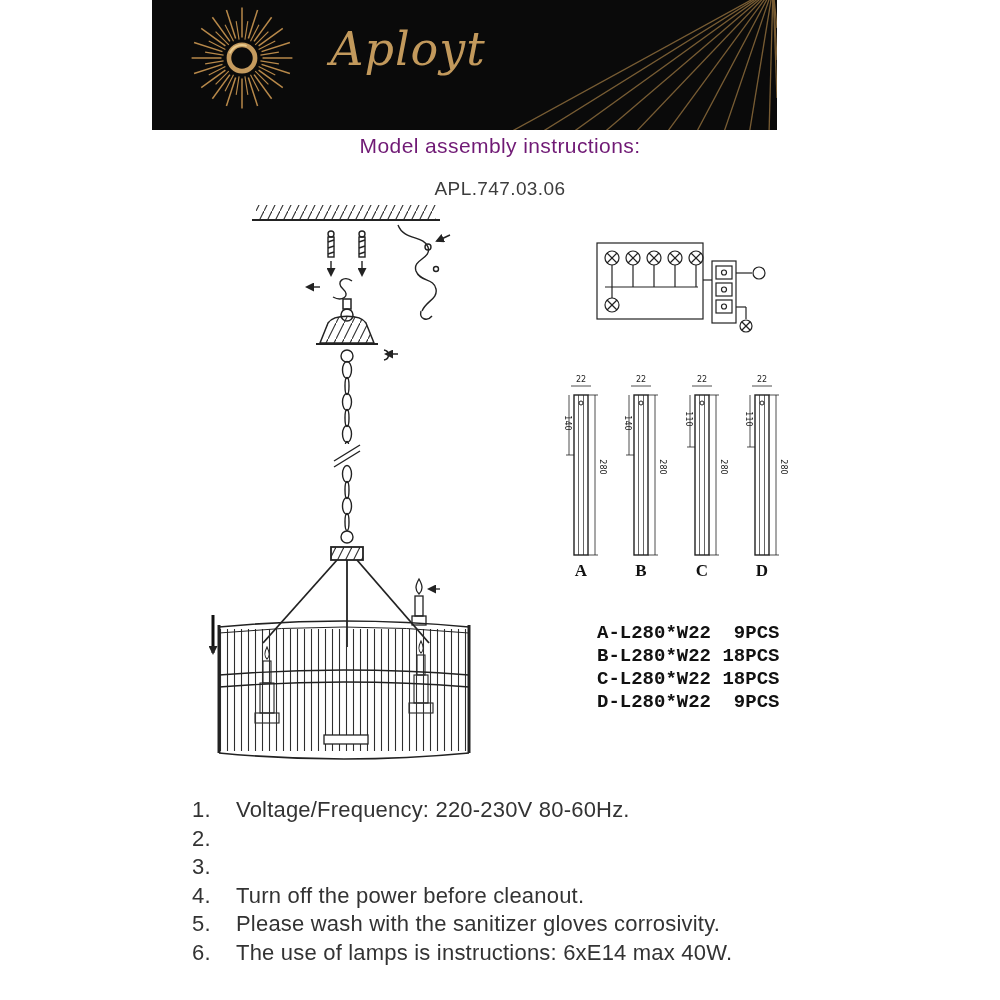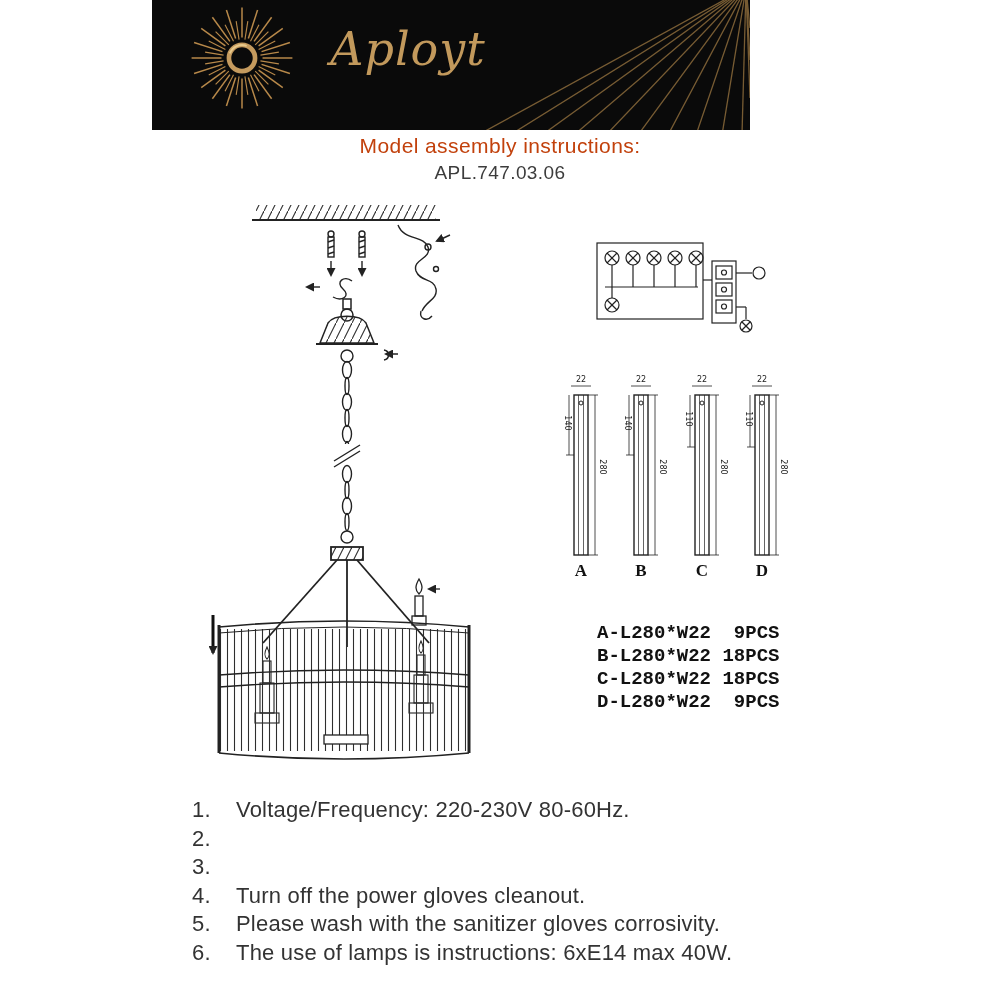--- a/index.html
+++ b/index.html
@@ -3,36 +3,36 @@
 <meta charset="utf-8">
 <style>
   html,body{margin:0;padding:0;}
   body{
     width:1000px;height:1000px;background:#ffffff;position:relative;overflow:hidden;
     font-family:"Liberation Sans",sans-serif;color:#2e2e2e;
   }
   
   .header{
     position:absolute;left:152px;top:0;width:598px;height:130px;
-    background:#0a0a0a;overflow:hidden;
+    background:#0a0a0a;overflow:hidden;padding-left:27px;
   }
   .logo{position:absolute;left:34px;top:2px;width:112px;height:112px;}
   .brand{
     position:absolute;left:166px;top:22px;width:180px;text-align:center;
     font-family:"DejaVu Serif","Liberation Serif",serif;font-style:italic;font-weight:500;
     font-size:46px;color:#c2995c;letter-spacing:1px;
   }
   .rays{position:absolute;right:0;top:0;width:272px;height:130px;}
   
   .title-block{position:absolute;left:0;top:134px;width:1000px;text-align:center;}
   .title-block h1{
-    margin:0;font-size:21px;font-weight:400;color:#c2410c;letter-spacing:.4px;
+    margin:0;font-size:21px;font-weight:400;color:#701a75;letter-spacing:.4px;
   }
   .title-block .model{
-    margin-top:4px;font-size:19px;color:#3c3c3c;letter-spacing:.4px;
+    margin-top:20px;font-size:19px;color:#3c3c3c;letter-spacing:.4px;
   }
   
   .diagram{position:absolute;left:0;top:195px;width:1000px;height:600px;}
   .dimText{font-family:"DejaVu Sans",sans-serif;font-size:8px;fill:#222;}
   .pieceLabel{font-family:"Liberation Serif",serif;font-size:17px;font-weight:bold;fill:#111;}
   .partsText{font-family:"Liberation Mono",monospace;font-size:19px;font-weight:700;fill:#111;white-space:pre;}
   
   .instructions{
     position:absolute;left:192px;top:796px;width:780px;margin:0;padding:0;list-style:none;
   }
@@ -362,21 +362,21 @@
     <span class="txt">Voltage/Frequency: 220-230V 80-60Hz.</span>
   </li>
   <li>
     <span class="num">2.</span>
   </li>
   <li>
     <span class="num">3.</span>
   </li>
   <li>
     <span class="num">4.</span>
-    <span class="txt">Turn off the power gloves cleanout.</span>
+    <span class="txt">Turn off the power before cleanout.</span>
   </li>
   <li>
     <span class="num">5.</span>
     <span class="txt">Please wash with the sanitizer gloves corrosivity.</span>
   </li>
   <li>
     <span class="num">6.</span>
     <span class="txt">The use of lamps is instructions: 6xE14 max 40W.</span>
   </li>
 </ol>

